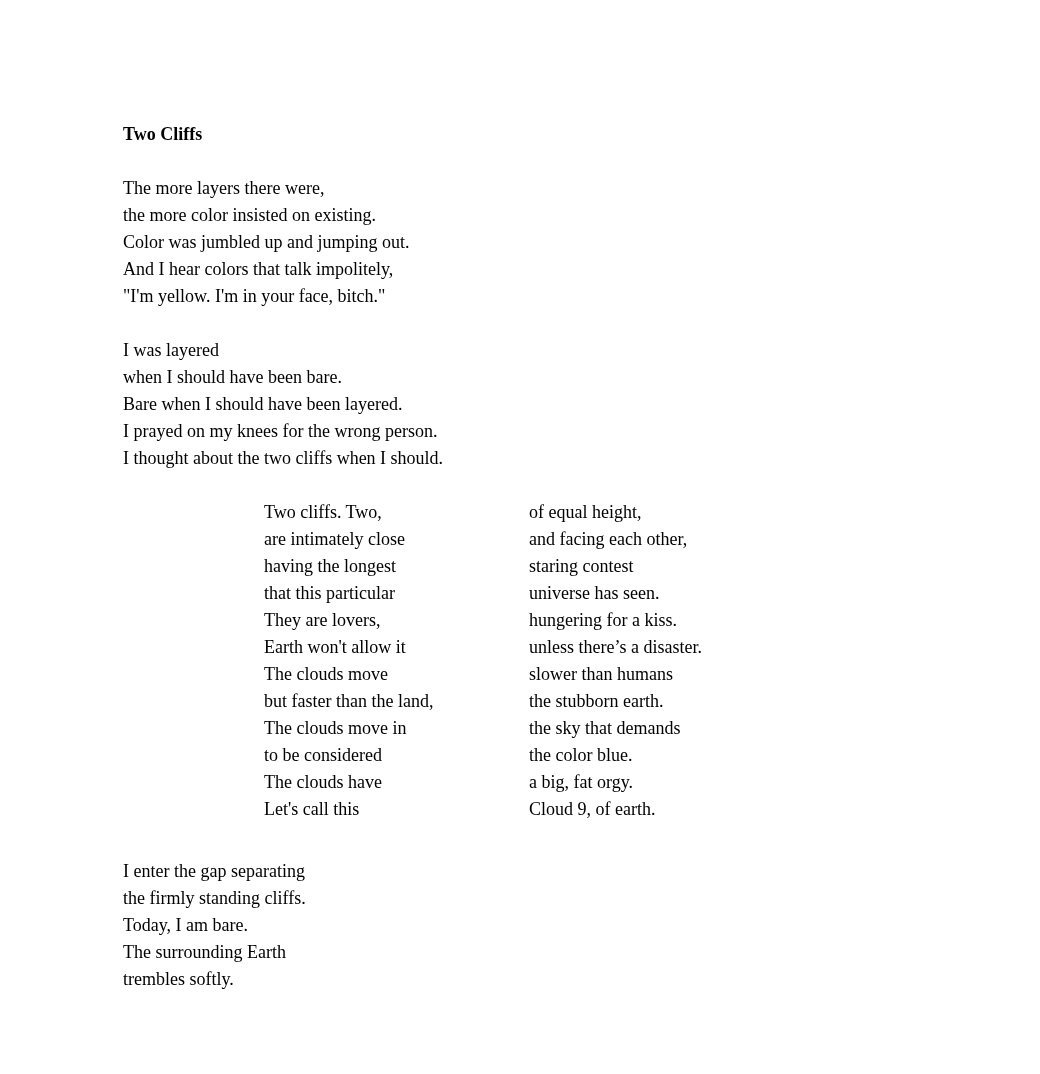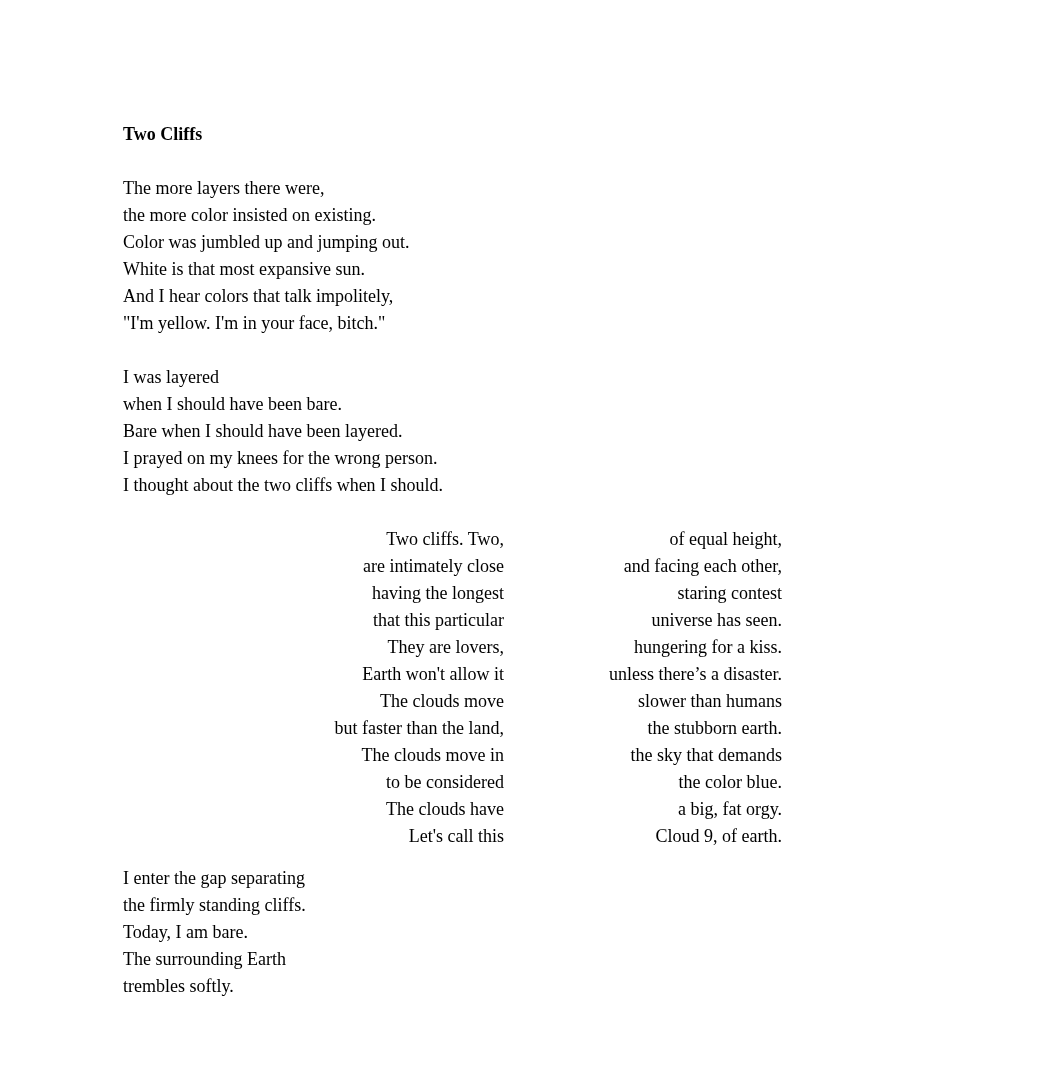--- a/index.html
+++ b/index.html
@@ -33,40 +33,39 @@
   .stanza:last-child {
     margin-bottom: 0;
   }
   .line {
     white-space: pre;
   }
   
   .middle {
     display: grid;
     grid-template-columns: 240px 240px;
-    column-gap: 38px;
-    margin: 0 0 15px 141px; 
-    text-align: right;
+    column-gap: 25px;
+    margin: 0 0 35px 141px; 
+    text-align: left;
   }
   .middle .ml, .middle .mr {
     white-space: pre;
   }
 </style>
 </head>
 <body>
 
 <div class="page">
 
   <div class="poem-title">Two Cliffs</div>
 
   <div class="stanza">
     <div class="line">The more layers there were,</div>
     <div class="line">the more color insisted on existing.</div>
     <div class="line">Color was jumbled up and jumping out.</div>
-    <div class="line">White is that most expansive sun.</div>
     <div class="line">And I hear colors that talk impolitely,</div>
     <div class="line">"I'm yellow. I'm in your face, bitch."</div>
   </div>
 
   <div class="stanza">
     <div class="line">I was layered</div>
     <div class="line">when I should have been bare.</div>
     <div class="line">Bare when I should have been layered.</div>
     <div class="line">I prayed on my knees for the wrong person.</div>
     <div class="line">I thought about the two cliffs when I should.</div>

